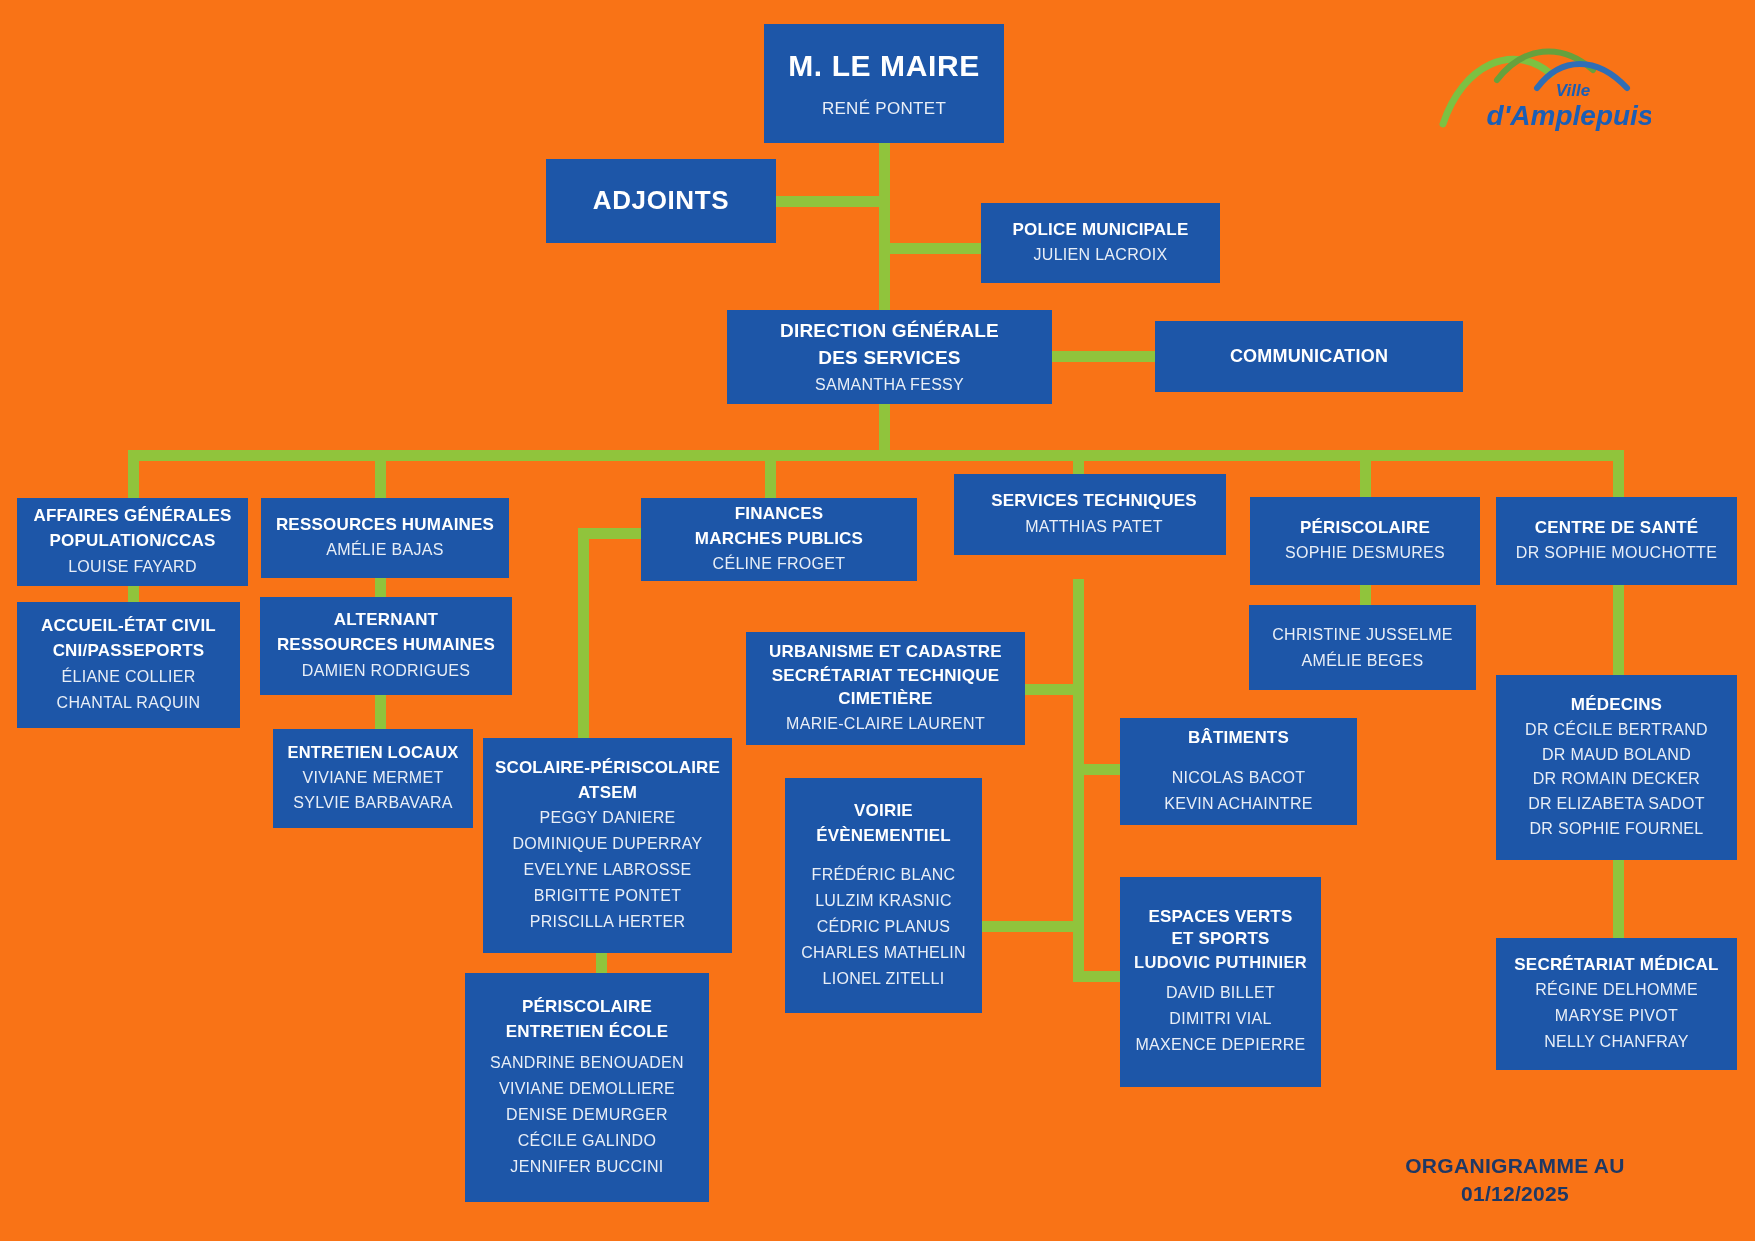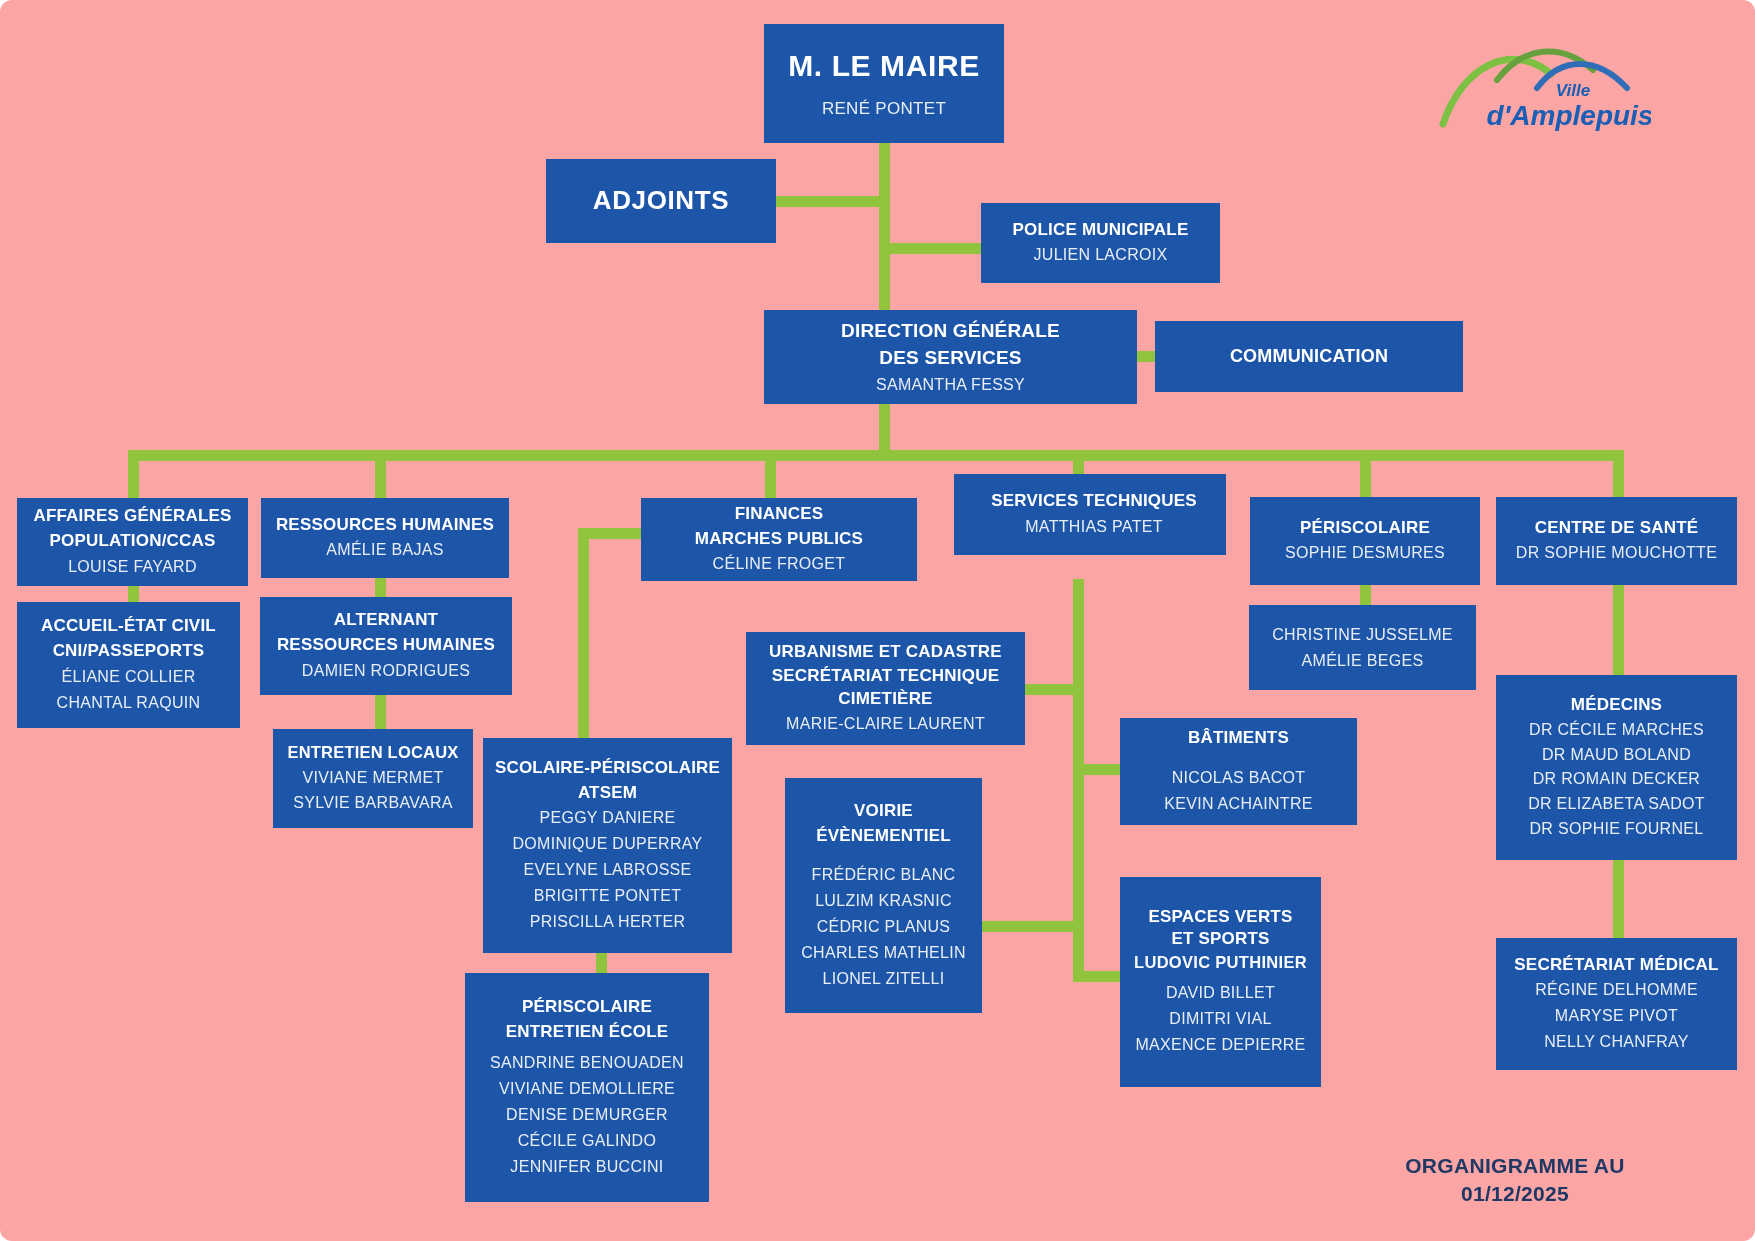--- a/index.html
+++ b/index.html
@@ -1,37 +1,37 @@
 <!DOCTYPE html>
 <html><head>
 <meta charset="utf-8">
 <style>
   html,body { margin:0; padding:0; background:#ffffff; }
   #stage {
-    position:relative; width:1755px; height:1241px; background:#fca5a5;
-    font-family:"Liberation Sans", sans-serif; overflow:hidden;border-radius:12px;
+    position:relative; width:1755px; height:1241px; background:#f97316;
+    font-family:"Liberation Sans", sans-serif; overflow:hidden;
   }
   .box {
     position:absolute; background:#1d56a8; color:#ffffff;
     display:flex; flex-direction:column; justify-content:center; align-items:center;
     text-align:center; box-sizing:border-box; padding:6px 8px;
   }
   .hd { font-weight:bold; font-size:17px; line-height:1.45; letter-spacing:.2px; }
   .nm { font-size:16px; line-height:1.62; color:rgba(255,255,255,.9); font-weight:400; letter-spacing:.3px;text-align:center; }
   .lead { font-size:16.5px; font-weight:700; color:rgba(255,255,255,.97); margin:4px 0 8px; letter-spacing:.3px; }
   .conn { position:absolute; background:#90c43c; }
   .gap .hd { margin-bottom:14px; }
 
   #b-maire         { left:764px;  top:24px;  width:240px; height:119px; }
   #b-maire .hd     { font-size:30px; letter-spacing:.6px; }
   #b-maire .nm     { font-size:17px; margin-top:8px; }
   #b-adjoints      { left:546px;  top:159px; width:230px; height:84px; }
   #b-adjoints .hd  { font-size:26px; letter-spacing:.6px; }
   #b-police        { left:981px;  top:203px; width:239px; height:80px; }
-  #b-dgs           { left:764px;  top:310px; width:373px; height:94px; }
+  #b-dgs           { left:727px;  top:310px; width:325px; height:94px; }
   #b-dgs .hd       { font-size:19px; }
   #b-communication { left:1155px; top:321px; width:308px; height:71px; }
   #b-communication .hd { font-size:18px; }
   #b-affaires      { left:17px;   top:498px; width:231px; height:88px; }
   #b-rh            { left:261px;  top:498px; width:248px; height:80px; }
   #b-finances      { left:641px;  top:498px; width:276px; height:83px; }
   #b-services      { left:954px;  top:474px; width:272px; height:81px;padding-left:16px; }
   #b-mediatheque   { left:1250px; top:497px; width:230px; height:88px; }
   #b-centre        { left:1496px; top:497px; width:241px; height:88px; }
   #b-accueil       { left:17px;   top:602px; width:223px; height:126px; }
@@ -298,21 +298,21 @@
         <div>DIMITRI VIAL</div>
         <div>MAXENCE DEPIERRE</div>
       </div>
   </div>
 
   <div class="box" id="b-medecins">
     <div class="hd">
         <div>MÉDECINS</div>
       </div>
     <div class="nm">
-        <div>DR CÉCILE MARCHES</div>
+        <div>DR CÉCILE BERTRAND</div>
         <div>DR MAUD BOLAND</div>
         <div>DR ROMAIN DECKER</div>
         <div>DR ELIZABETA SADOT</div>
         <div>DR SOPHIE FOURNEL</div>
       </div>
   </div>
 
   <div class="box" id="b-secretariat">
     <div class="hd">
         <div>SECRÉTARIAT MÉDICAL</div>

